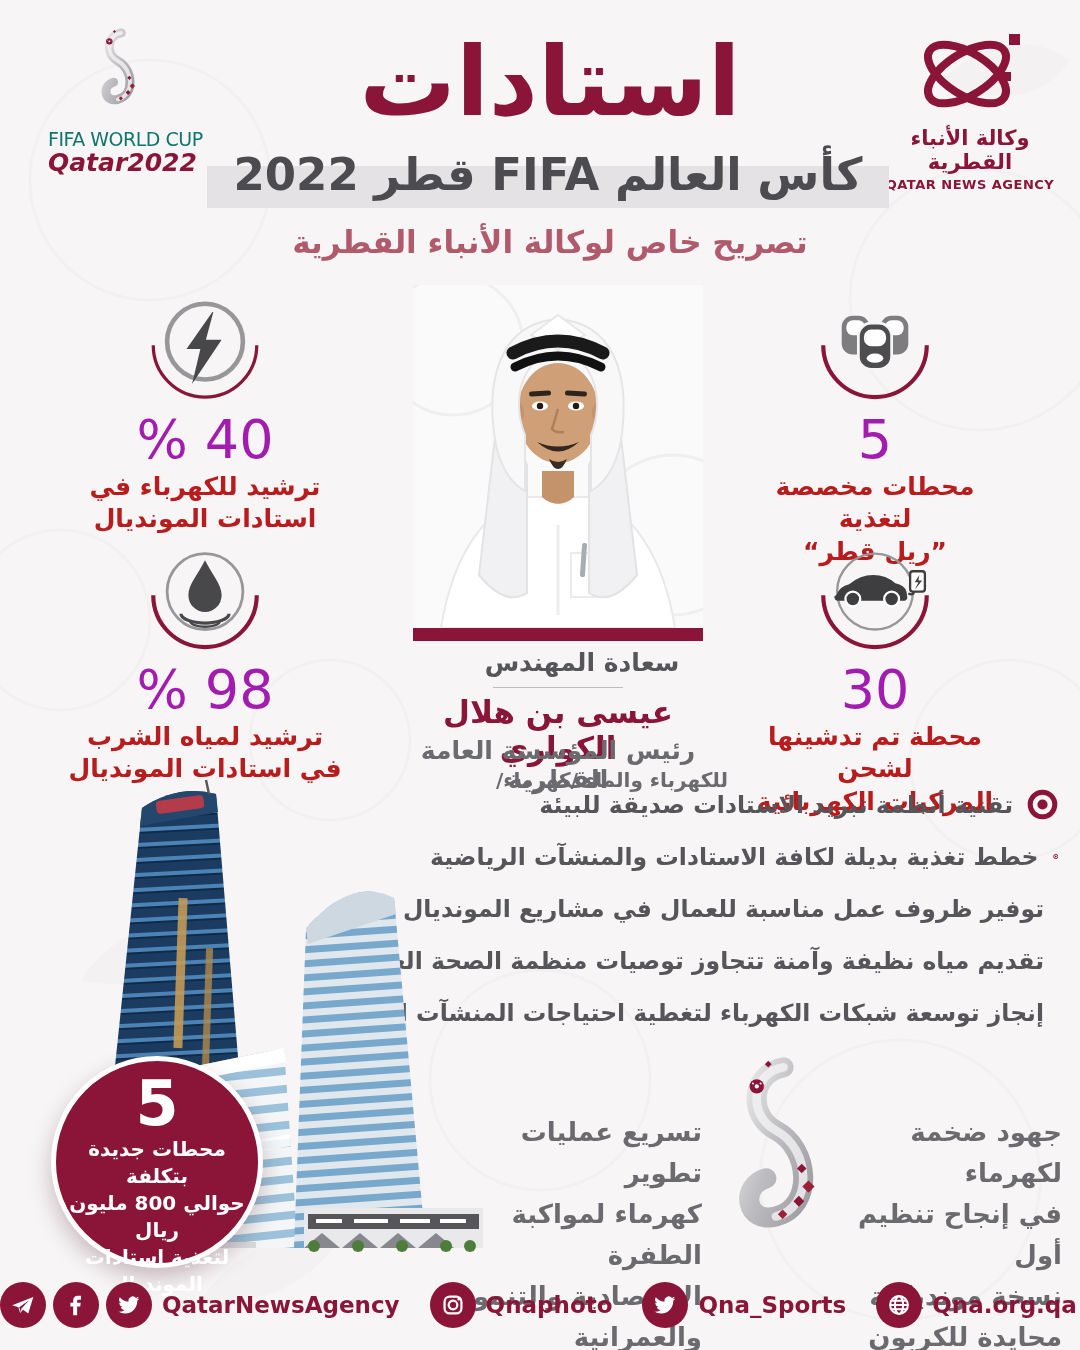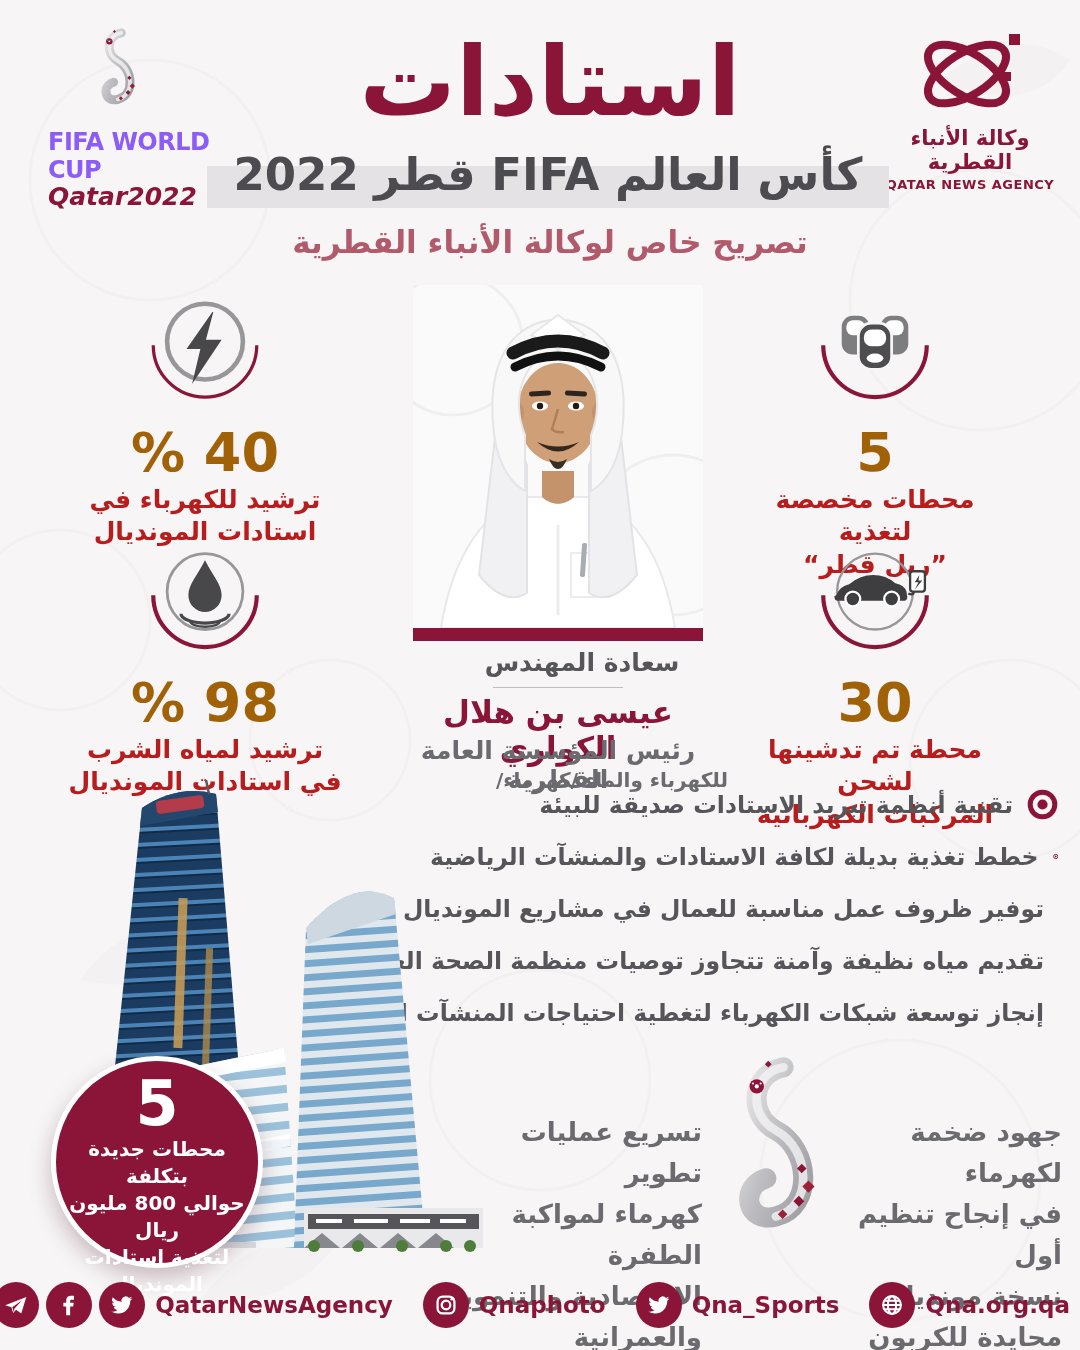--- a/index.html
+++ b/index.html
@@ -16,29 +16,29 @@
   
   .main-title{left:240px;top:22px;width:620px;text-align:center;
     font-size:96px;font-weight:bold;color:#8A1538;line-height:1.25;}
   .subtitle-band{left:207px;top:166px;width:682px;height:42px;background:#e4e2e4;}
   .subtitle{left:207px;top:148px;width:682px;text-align:center;
     font-size:45px;font-weight:bold;color:#4b4b50;}
   .tagline{left:240px;top:224px;width:620px;text-align:center;
     font-size:31px;font-weight:bold;color:#b05a6c;}
   .fifa-logo-block{left:48px;top:26px;width:170px;text-align:left;}
   .fifa-logo-emblem{display:block;margin-left:40px;}
-  .fifa-logo-l1{font-size:24px;font-weight:bold;color:#8b5cf6;letter-spacing:-0.5px;margin-top:4px;}
+  .fifa-logo-l1{font-size:19px;font-weight:normal;color:#0f766e;letter-spacing:-0.5px;margin-top:4px;}
   .fifa-logo-l2{font-size:25px;font-weight:bold;font-style:italic;color:#8A1538;margin-top:-2px;}
   .qna-logo-block{left:872px;top:28px;width:196px;text-align:center;}
   .qna-arabic{font-size:21px;font-weight:bold;color:#8A1538;margin-top:2px;}
   .qna-english{font-size:13px;font-weight:bold;color:#8A1538;letter-spacing:.5px;margin-top:3px;}
   
   .stat{width:280px;text-align:center;}
   .stat-icon{display:block;margin:0 auto;}
-  .stat-value{font-size:54px;font-weight:bold;color:#a16207;line-height:1.05;margin-top:15px;}
+  .stat-value{font-size:54px;font-weight:normal;color:#a21caf;line-height:1.05;margin-top:2px;}
   .stat-cap{font-size:25px;font-weight:bold;color:#b91c1c;line-height:1.3;margin-top:2px;}
   .stat-l1{left:65px;top:288px;}
   .stat-l2{left:65px;top:538px;}
   .stat-r1{left:735px;top:288px;}
   .stat-r2{left:735px;top:538px;}
   
   .portrait{left:413px;top:285px;width:290px;height:343px;overflow:hidden;background:#fbfafa;}
   .portrait-bar{left:413px;top:628px;width:290px;height:13px;background:#8A1538;}
   .person-pretitle{left:432px;top:648px;width:300px;font-size:25px;font-weight:bold;color:#55555a;text-align:center;}
   .person-divider{left:493px;top:687px;width:130px;height:1px;background:#bdbdc0;}
@@ -54,21 +54,21 @@
   .highlight-circle{left:51px;top:1056px;width:212px;height:212px;border-radius:50%;
     background:#8A1538;border:5px solid #ffffff;box-shadow:0 10px 22px rgba(60,10,25,.25);
     color:#fff;text-align:center;padding-top:10px;}
   .highlight-value{font-size:62px;font-weight:bold;line-height:1.05;}
   .highlight-line{font-size:20px;font-weight:bold;line-height:1.35;}
   .bottom-emblem{left:712px;top:1052px;}
   .bottom-block{font-size:26px;font-weight:bold;color:#6b6b6f;line-height:41px;text-align:right;}
   .bottom-left-block{left:438px;top:1112px;width:264px;}
   .bottom-right-block{left:838px;top:1112px;width:224px;}
   
-  .footer{left:0;top:1282px;width:1070px;display:flex;justify-content:flex-end;align-items:center;gap:30px;}
+  .footer{left:0;top:1282px;width:1070px;display:flex;justify-content:space-between;align-items:center;gap:30px;}
   .footer-group{display:flex;align-items:center;gap:10px;}
   .soc{width:46px;height:46px;border-radius:50%;background:#8A1538;display:flex;align-items:center;justify-content:center;}
   .soc svg{display:block;}
   .footer-label{font-size:23px;font-weight:bold;color:#8A1538;}
   .icons-cluster{display:flex;gap:7px;}
 </style>
 </head>
 <body>
 
 <div class="page">

